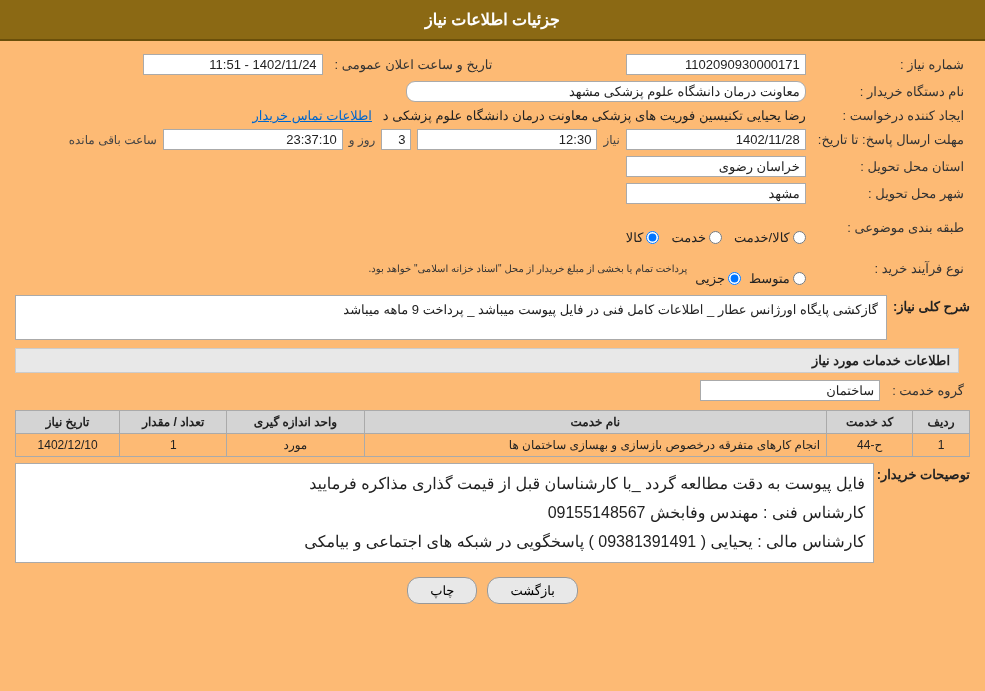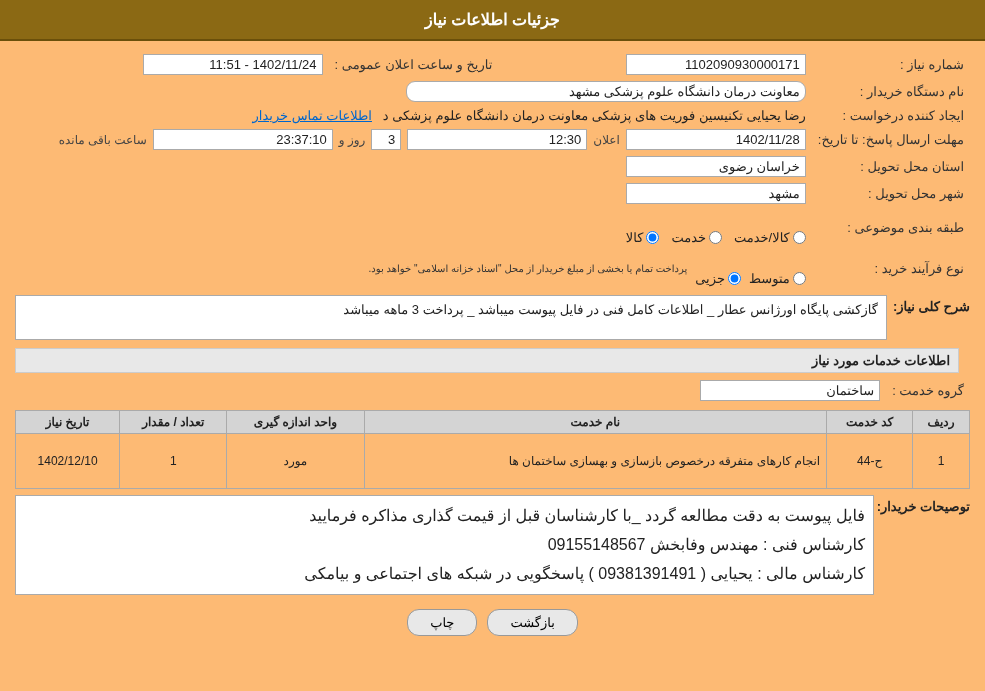--- a/index.html
+++ b/index.html
@@ -102,21 +102,21 @@
       font-size: 12px;
     }
     .service-table th {
       background: #d4d4d4;
       border: 1px solid #aaa;
       padding: 4px 6px;
       text-align: center;
     }
     .service-table td {
       border: 1px solid #aaa;
-      padding: 20px 6px;
+      padding: 4px 6px;
       text-align: center;
     }
     .service-table td.name-col {
       text-align: right;
     }
     .buyer-desc {
       border: 1px solid #aaa;
       padding: 6px 8px;
       background: #fff;
       min-height: 70px;
@@ -185,21 +185,21 @@
           <span>رضا یحیایی تکنیسین فوریت های پزشکی معاونت درمان دانشگاه علوم پزشکی د</span>
           &nbsp;
           <span class="link-blue">اطلاعات تماس خریدار</span>
         </td>
       </tr>
       <tr>
         <td class="label-cell">مهلت ارسال پاسخ: تا تاریخ:</td>
         <td colspan="3">
           <div class="row-flex">
             <span class="input-box">1402/11/28</span>
-            <span class="small-label">اعلان</span>
+            <span class="small-label">نیاز</span>
             <span class="input-box">12:30</span>
             <span class="input-box" style="min-width:30px;">3</span>
             <span class="small-label">روز و</span>
             <span class="input-box">23:37:10</span>
             <span class="small-label">ساعت باقی مانده</span>
           </div>
         </td>
       </tr>
       <tr>
         <td class="label-cell">استان محل تحویل :</td>
@@ -249,21 +249,21 @@
             <span class="note-text">پرداخت تمام یا بخشی از مبلغ خریدار از محل "اسناد خزانه اسلامی" خواهد بود.</span>
           </div>
         </td>
       </tr>
     </tbody>
       </table>
 
     <div style="display:flex; align-items:flex-start; gap:6px; margin-bottom:6px;">
       <span style="font-weight:bold; white-space:nowrap; padding-top:4px;">شرح کلی نیاز:</span>
       <div style="flex:1;">
-        <div class="description-box">گازکشی پایگاه اورژانس عطار _ اطلاعات کامل فنی در فایل پیوست میباشد _ پرداخت 3 ماهه میباشد</div>
+        <div class="description-box">گازکشی پایگاه اورژانس عطار _ اطلاعات کامل فنی در فایل پیوست میباشد _ پرداخت 9 ماهه میباشد</div>
       </div>
     </div>
 
     <div class="section-title">اطلاعات خدمات مورد نیاز</div>
 
     <table class="info-table">
       <tbody>
           <tr>
         <td class="label-cell" style="width:80px;">گروه خدمت :</td>
         <td>

